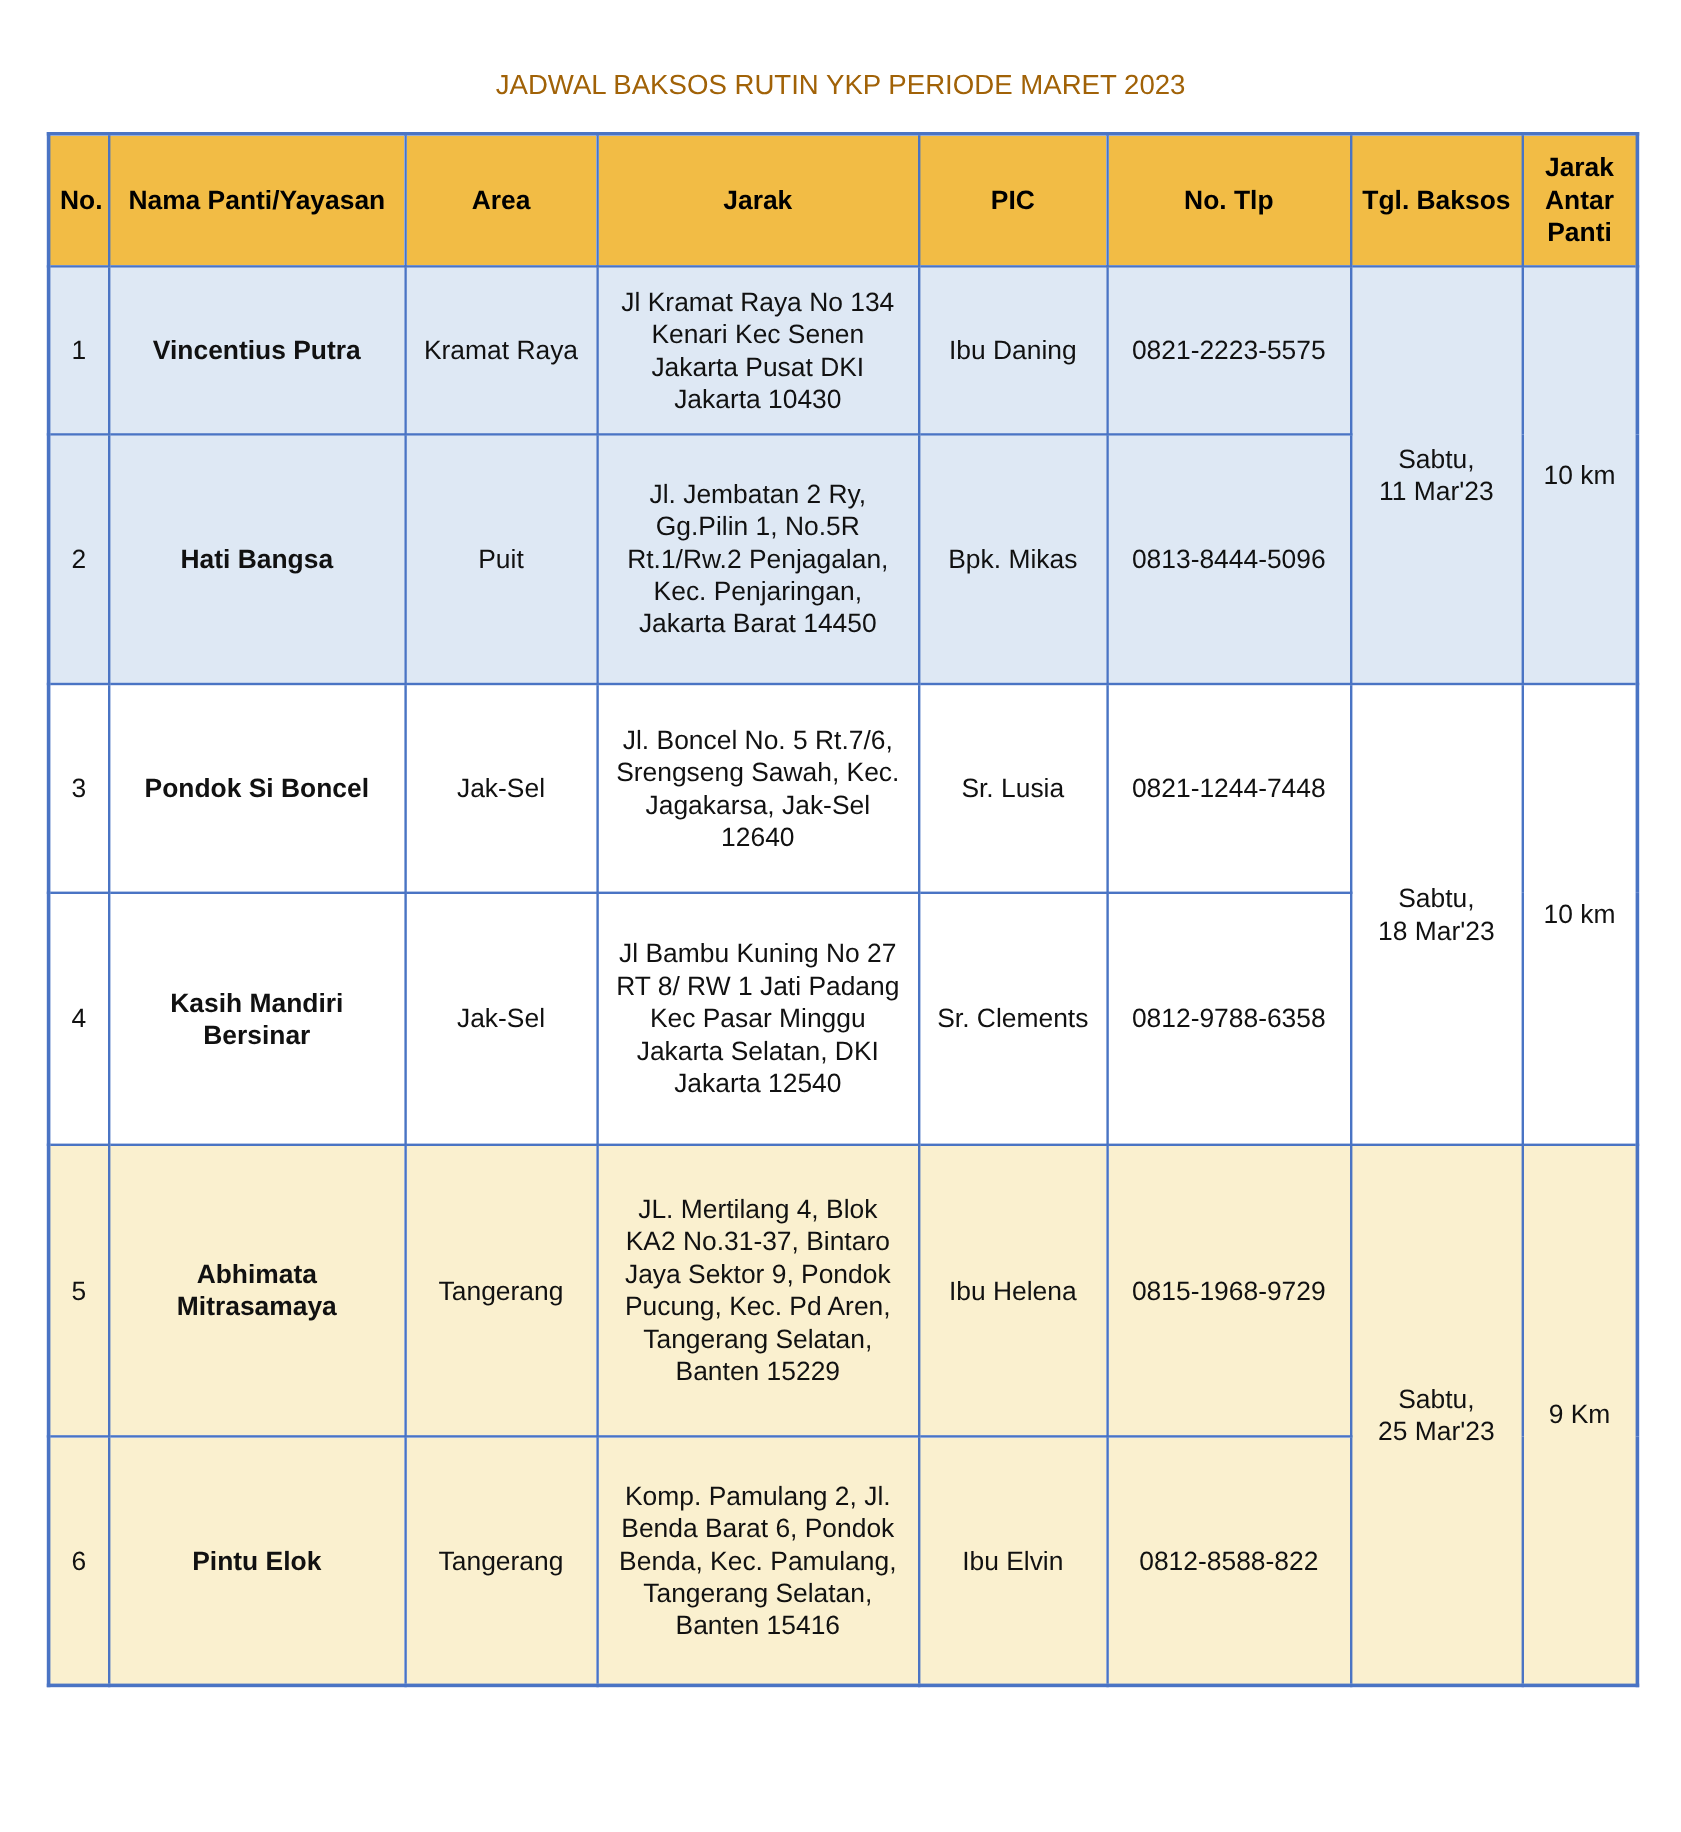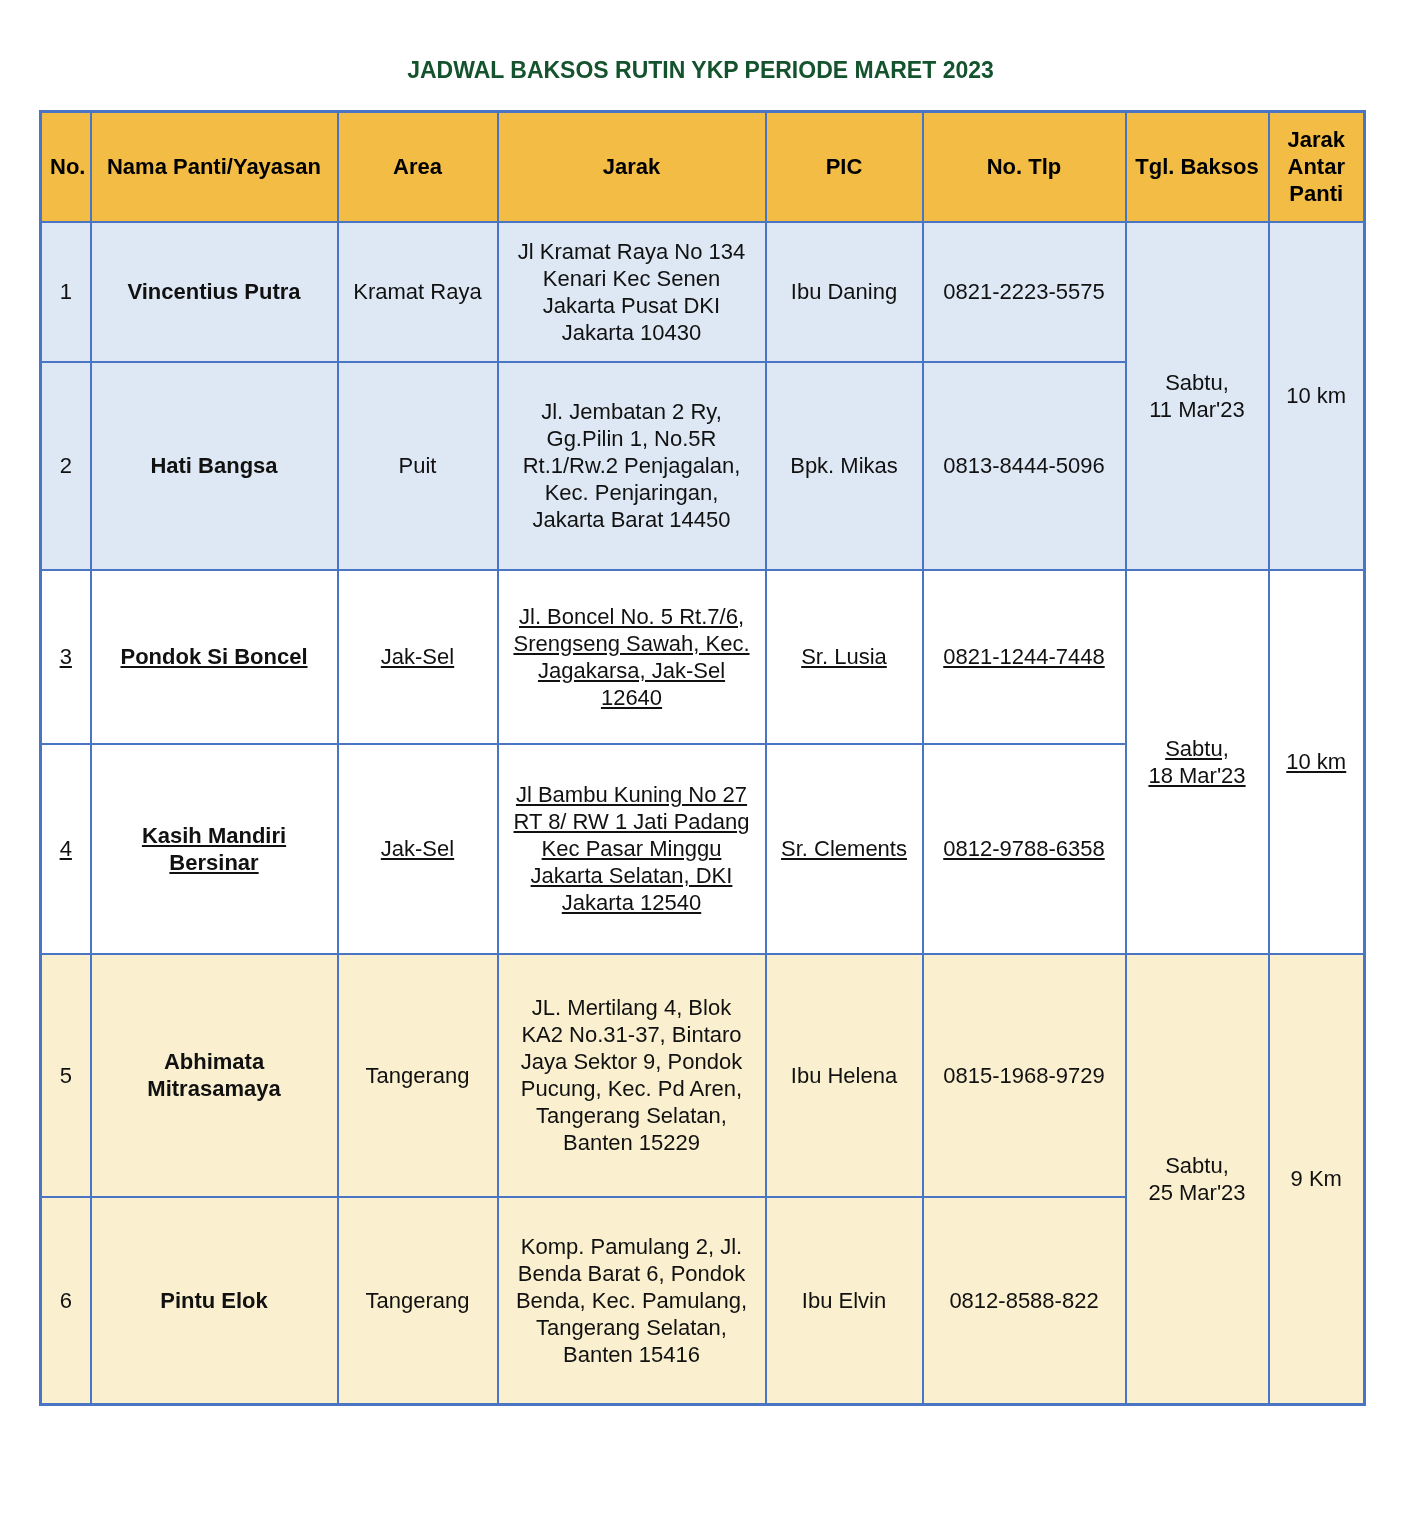--- a/index.html
+++ b/index.html
@@ -20,23 +20,23 @@
     width: 1401px;
     height: 1527px;
     font-family: "Liberation Sans", "DejaVu Sans", sans-serif;
     color: var(--text);
     overflow: hidden;
   }
   .doc-title {
     margin-top: 57px;
     text-align: center;
     font-size: 23px;
-    font-weight: bold;
+    font-weight: normal;
     letter-spacing: 0px;
-    color: #14532d;
+    color: #a16207;
   }
   table.schedule {
     border-collapse: collapse;
     table-layout: fixed;
     margin-left: 39px;
     margin-top: 26px;
     width: 1324px;
   }
   table.schedule th,
   table.schedule td {
@@ -59,21 +59,21 @@
     color: #000000;
   }
   td.cell-nama {
     text-align: left;
     font-weight: bold;
   }
   td.cell-alamat {
     text-align: left;
   }
   tr.group-1 td { background: var(--group1_bg); text-align: center; }
-  tr.group-2 td { background: var(--group2_bg); text-decoration: underline; }
+  tr.group-2 td { background: var(--group2_bg); }
   tr.group-3 td { background: var(--group3_bg); }
 </style>
 </head>
 <body>
 
 <div class="doc-title">JADWAL BAKSOS RUTIN YKP PERIODE MARET 2023</div>
 
 <table class="schedule">
   <colgroup>
     <col style="width:50px">

